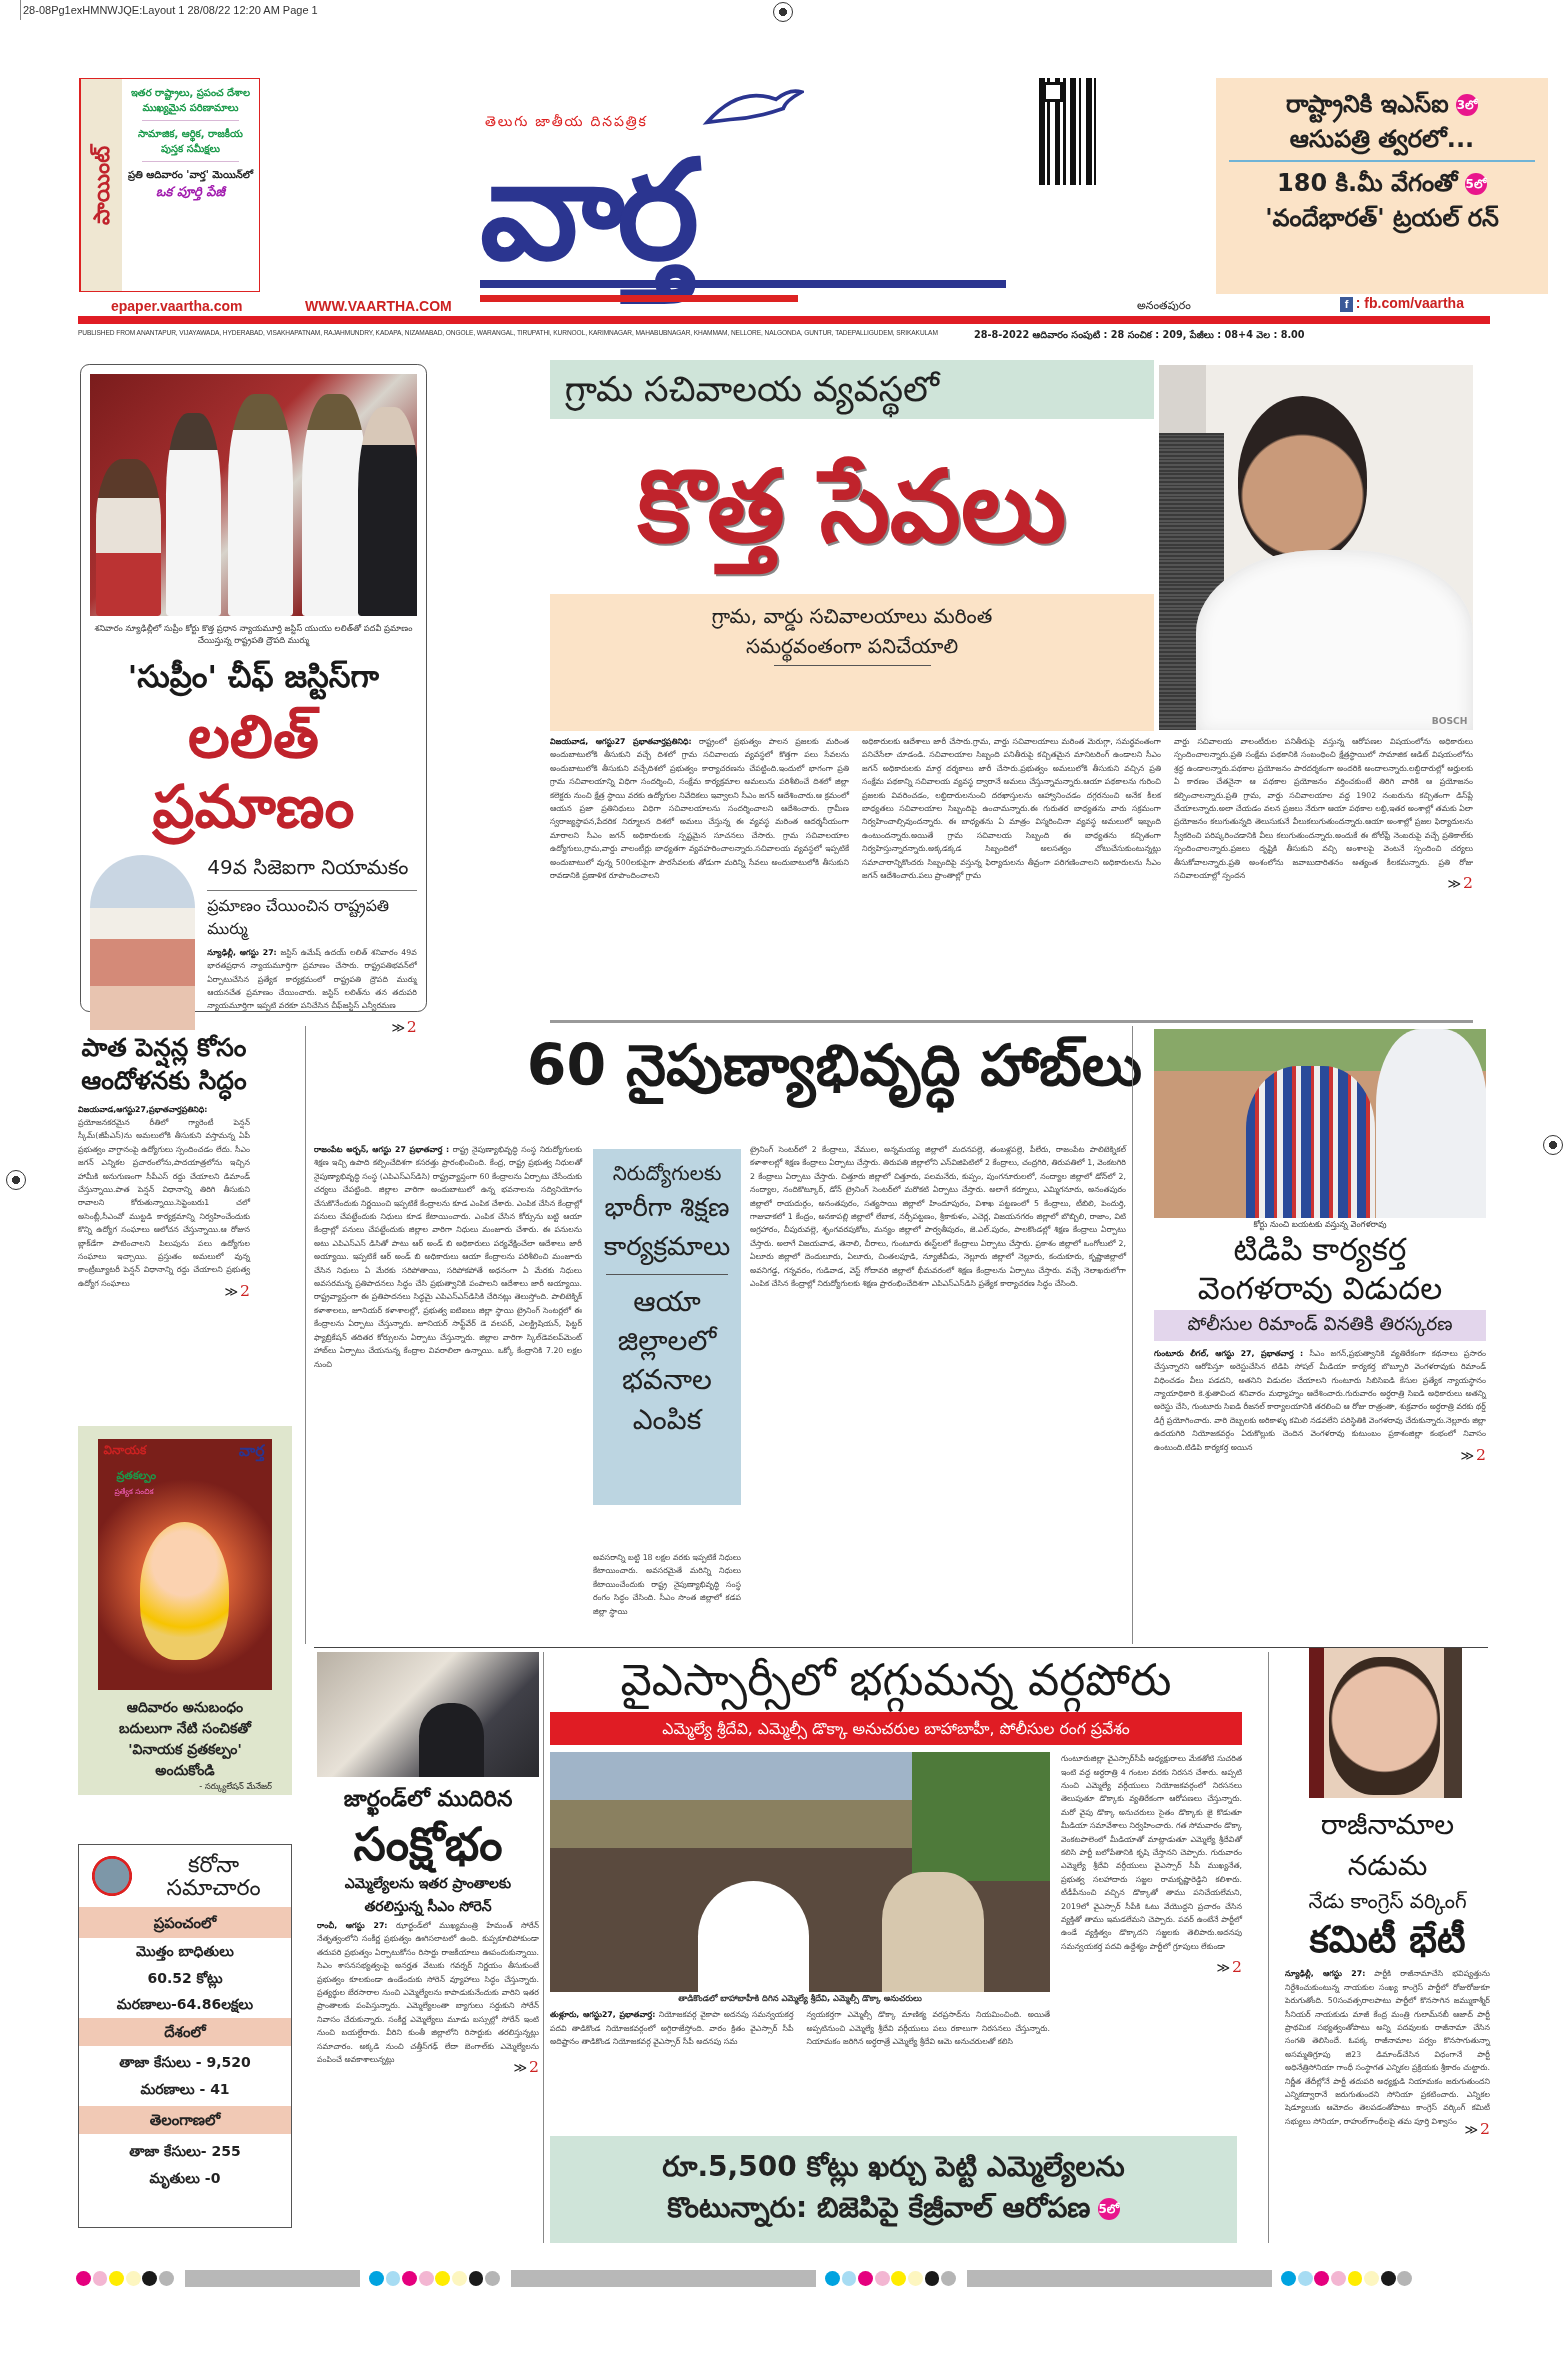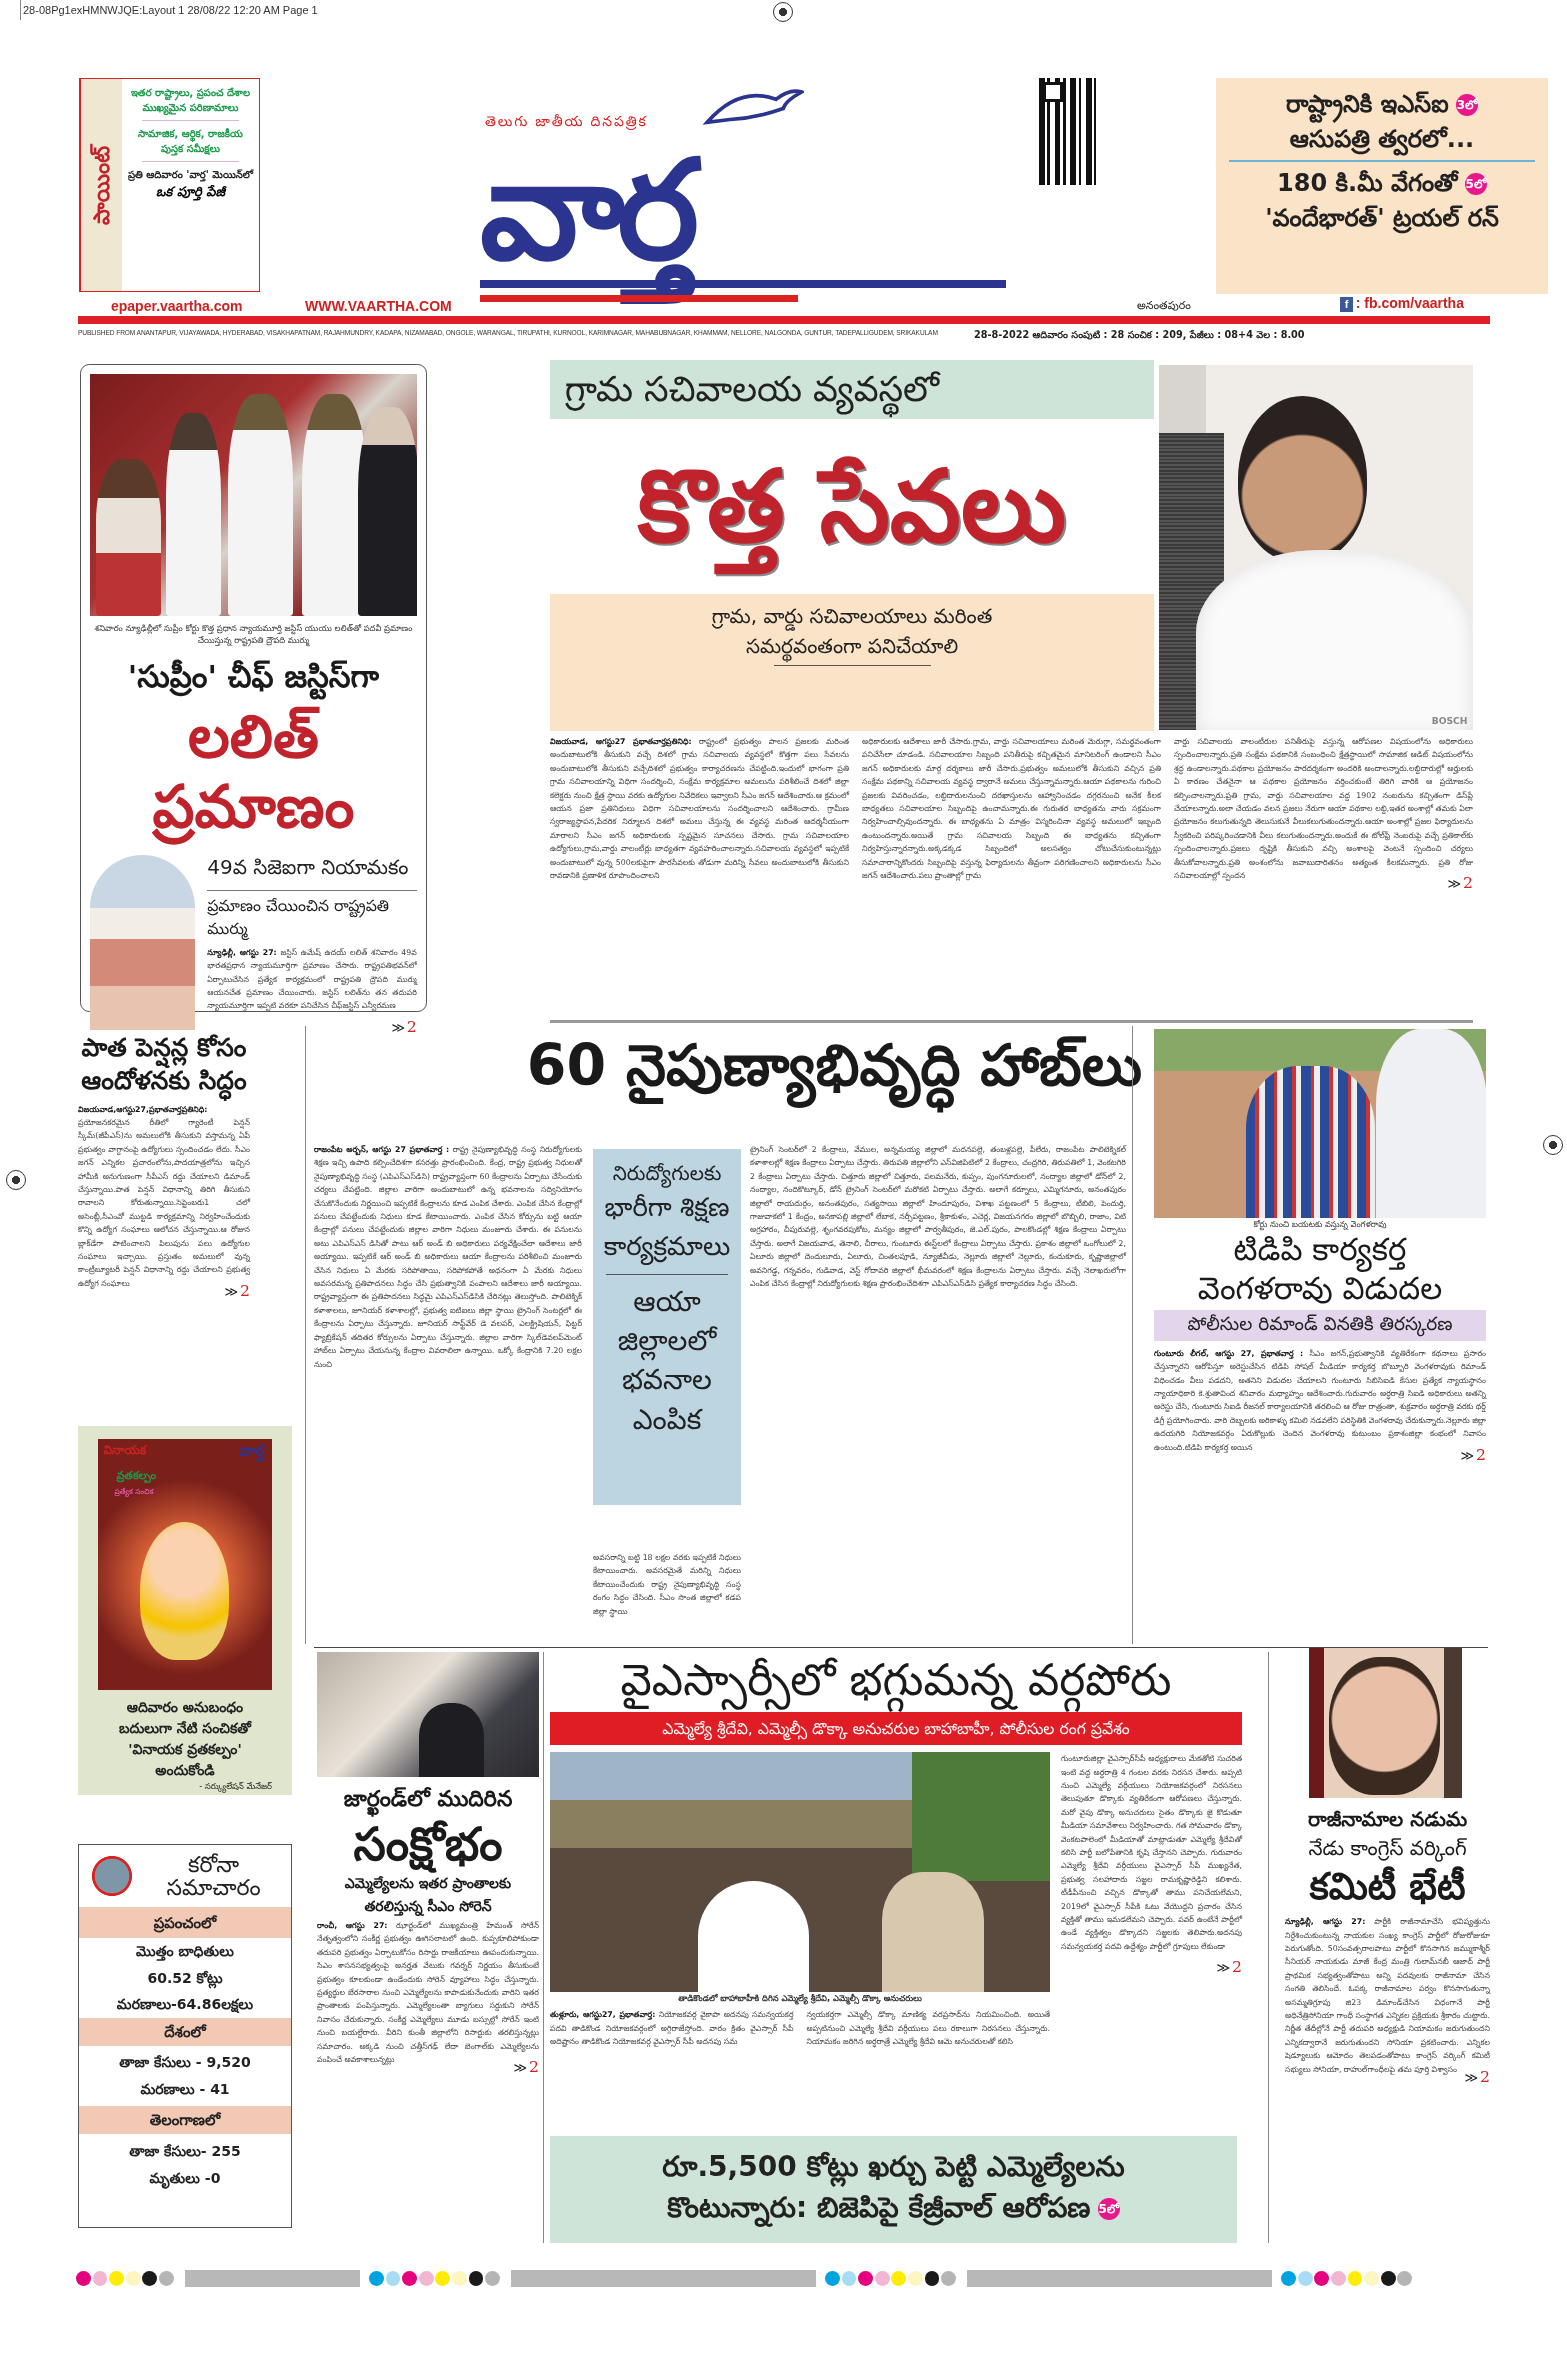--- a/index.html
+++ b/index.html
@@ -6,21 +6,21 @@
 body{width:1567px;height:2363px;background:#fff;font-family:"DejaVu Sans",sans-serif;color:#222;position:relative;overflow:hidden}
 .abs{position:absolute}
 .slug{left:23px;top:3.7px;font-size:11px;color:#333;font-family:"Liberation Sans",sans-serif}
 .slugline{left:20px;top:0;width:0.9px;height:20px;background:#888}
 .reg{width:20px;height:20px;border:1.8px solid #333;border-radius:50%;background:radial-gradient(circle,#333 30%,#fff 32%)}
 .promo{left:79px;top:78px;width:181px;height:214px;border:1.4px solid #d22;display:flex}
 .promo-side{width:42px;background:#efe7d2;border-right:1.4px solid #d22;display:flex;align-items:center;justify-content:center;writing-mode:vertical-rl;transform:rotate(180deg);color:#c0232c;font-weight:bold;font-size:22px}
 .promo-body{flex:1;padding:5.5px 3.7px;text-align:center;font-size:10px;color:#1a9a4a;font-weight:bold;line-height:1.55}
 .promo-body hr{border:0;border-top:1.8px solid #d9b8d6;margin:4.6px 16.6px}
 .promo-body .blk{color:#222}
-.promo-body .red{color:#000000;font-size:13px;font-style:italic}
+.promo-body .red{color:#a21caf;font-size:13px;font-style:italic}
 .epaper{left:111px;top:298px;font-size:14px;font-weight:bold;color:#c22;font-family:"Liberation Sans",sans-serif}
 .www{left:305px;top:298px;font-size:14px;font-weight:bold;color:#c22;font-family:"Liberation Sans",sans-serif}
 .tagline{left:485px;top:113px;font-size:14px;color:#d22;letter-spacing:1.8px}
 .mast{left:480px;top:129px;width:526px;height:164px}
 .mast-letters{position:absolute;left:0;top:0;font-size:138px;line-height:164px;font-weight:bold;color:#2b3590;letter-spacing:-7.4px;font-family:"DejaVu Sans",sans-serif}
 .mast-bar{position:absolute;left:0;bottom:5.5px;width:100%;height:7.4px;background:#2b3590}
 .mast-red{left:480px;top:295px;width:318px;height:7.4px;background:#d22}
 .qr{left:1039px;top:78px;width:57px;height:107px;background:
  repeating-linear-gradient(90deg,#111 0 5.5px,#fff 5.5px 8.3px,#111 8.3px 11px,#fff 11px 15.7px),#111}
 .qr::before{content:"";position:absolute;left:3.7px;top:3.7px;width:14.8px;height:14.8px;border:3.7px solid #111;background:#fff}
@@ -262,21 +262,21 @@
   <div style="font-size:28px;font-weight:bold;line-height:1.55;color:#222">రూ.5,500 కోట్లు ఖర్చు పెట్టి ఎమ్మెల్యేలను</div>
   <div style="font-size:28px;font-weight:bold;line-height:1.35;color:#222"><span>కొంటున్నారు: బిజెపిపై కేజ్రీవాల్ ఆరోపణ</span><span class="pg">5లో</span></div>
 </div>
 
 <div class="abs col-rule" style="left:1268px;top:1652px;height:591px"></div>
 
 <div class="abs" style="left:1285px;top:1648px;width:205px">
   <div style="width:153px;height:150px;margin-left:24px;background:linear-gradient(90deg,#6a1a1a 0 10%,#e8d0bc 10% 88%,#4a3a30 88%);position:relative">
     <div style="position:absolute;left:20px;top:9.2px;width:111px;height:138px;border-radius:45% 45% 40% 40%;background:radial-gradient(circle at 50% 45%,#e8c0a8 55%,#3a2a20 57%)"></div>
   </div>
-  <div class="h-black" style="font-size:20px;line-height:1.45;margin-top:7.4px;font-weight:bold">రాజీనామాల నడుమ</div>
+  <div class="h-black" style="font-size:28px;line-height:1.45;margin-top:7.4px;font-weight:normal">రాజీనామాల నడుమ</div>
   <div class="h-black" style="font-size:20px;line-height:1.45;font-weight:normal">నేడు కాంగ్రెస్ వర్కింగ్</div>
   <div class="h-black" style="font-size:37px;line-height:1.3">కమిటీ భేటీ</div>
   <div class="body" style="margin-top:3.7px"><b>న్యూఢిల్లీ, ఆగస్టు 27:</b> <span>పార్టీకి రాజీనామాచేసి భవిష్యత్తును నిర్దేశించుకుంటున్న నాయకుల సంఖ్య కాంగ్రెస్ పార్టీలో రోజురోజుకూ పెరుగుతోంది. 50సంవత్సరాలపాటు పార్టీలో కొనసాగిన జమ్ముకాశ్మీర్ సీనియర్ నాయకుడు మాజీ కేంద్ర మంత్రి గులామ్‌నబీ ఆజాద్ పార్టీ ప్రాథమిక సభ్యత్వంతోపాటు అన్ని పదవులకు రాజీనామా చేసిన సంగతి తెలిసిందే. ఓపక్క రాజీనామాల పర్వం కొనసాగుతున్నా అసమ్మతిగ్రూపు జి23 డిమాండ్‌చేసిన విధంగానే పార్టీ అధినేత్రిసోనియా గాంధీ సంస్థాగత ఎన్నికల ప్రక్రియకు శ్రీకారం చుట్టారు. నిర్ణీత తేదీల్లోనే పార్టీ తదుపరి అధ్యక్షుడి నియామకం జరుగుతుందని ఎన్నికద్వారానే జరుగుతుందని సోనియా ప్రకటించారు. ఎన్నికల షెడ్యూలుకు ఆమోదం తెలపడంతోపాటు కాంగ్రెస్ వర్కింగ్ కమిటీ సభ్యులు సోనియా, రాహుల్‌గాంధీలపై తమ పూర్తి విశ్వాసం</span> <span class="cont">2</span></div>
 </div>
 
 <div class="abs colorbar" style="left:76px;width:1458px">
   <span class="dot" style="background:#e5007e"></span>
     <span class="dot" style="background:#f3b6d2"></span>
     <span class="dot" style="background:#ffec00"></span>
     <span class="dot" style="background:#fdf6c0"></span>

